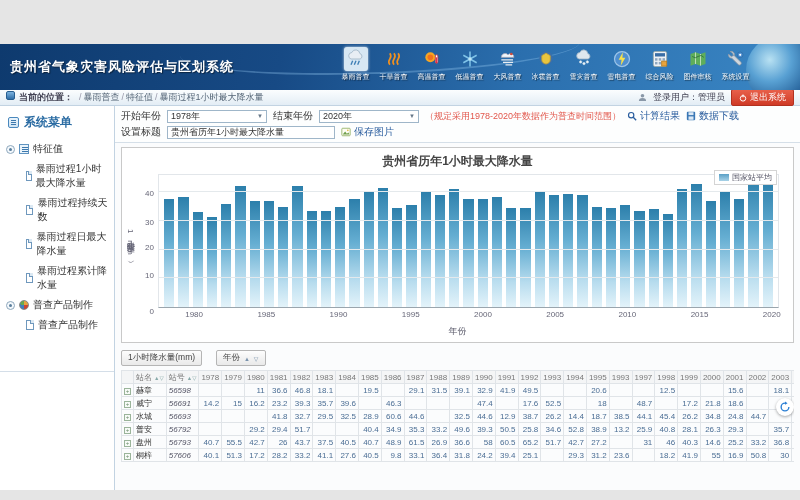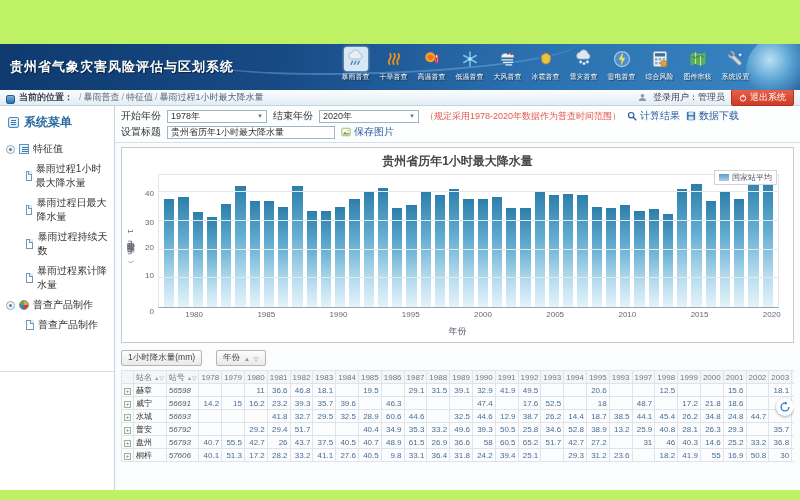--- a/index.html
+++ b/index.html
@@ -1,37 +1,37 @@
 <!DOCTYPE html>
 <html><head>
 <meta charset="utf-8">
 <style>
   * { margin:0; padding:0; box-sizing:border-box; }
   body { background:#fff; font-family:"Liberation Sans","DejaVu Sans",sans-serif; }
-  .screen { position:relative; width:800px; height:500px; background:#bef264; overflow:hidden; }
+  .screen { position:relative; width:800px; height:500px; background:#e5e5e5; overflow:hidden; }
   .app { position:absolute; top:44px; left:0; width:800px; height:446px; background:#fff; }
 
   
   .hdr { position:relative; height:46px; background:linear-gradient(100deg,#0e3a6e 0%,#174a85 35%,#2b6fae 65%,#3a86c4 100%); overflow:hidden; }
   .hdr .earth { position:absolute; right:-14px; top:-8px; width:68px; height:68px; border-radius:50%;
     background:radial-gradient(circle at 35% 35%, #bfe6f5 0%, #5aa2d4 35%, #1d568f 75%, #0c3462 100%); opacity:.95; }
   .hdr .swoosh { position:absolute; left:180px; top:-20px; width:400px; height:50px; border-radius:50%;
     border-bottom:2px solid rgba(150,200,240,.35); transform:rotate(-2deg); }
   .app-title { position:absolute; left:10px; top:14px; color:#fff; font-size:13px; font-weight:bold; letter-spacing:1px;
     text-shadow:1px 1px 1px rgba(0,0,0,.5); }
   .topnav { position:absolute; left:338px; top:3px; display:flex; gap:3px; }
   .nav-item { width:35px; display:flex; flex-direction:column; align-items:center; cursor:pointer; }
   .nav-icon-box { width:24px; height:24px; display:flex; align-items:center; justify-content:center; border-radius:3px; }
   .nav-item.active .nav-icon-box { background:#d7e7f3; box-shadow:0 0 3px rgba(255,255,255,.8); }
   .nav-label { margin-top:1px; font-size:7px; color:#fff; white-space:nowrap; text-shadow:1px 1px 1px rgba(0,0,0,.6); }
 
   
   .crumbbar { height:16px; background:linear-gradient(#fbfdfe,#e3edf5); border-bottom:1px solid #c2d3e2;
     display:flex; align-items:center; justify-content:space-between; padding:0 6px; font-size:9px; color:#556; }
-  .crumb-left { display:flex; align-items:flex-end; gap:4px; }
+  .crumb-left { display:flex; align-items:flex-start; gap:4px; }
   .crumb-icon { width:9px; height:9px; background:linear-gradient(#7db4e0,#2f6ea8); border:1px solid #275e90; border-radius:2px; display:inline-block; }
   .crumb-loc { color:#445; font-weight:bold; }
   .crumb-sep { color:#99a; margin:0 2px; }
   .crumb-item { color:#567; cursor:pointer; }
   .crumb-right { display:flex; align-items:center; gap:6px; }
   .user-label { color:#445; }
   .logout-btn { display:flex; align-items:center; gap:3px; background:linear-gradient(#e8604a,#cf3a26); color:#fff;
     border:1px solid #b23120; border-radius:2px; font-size:9px; padding:1px 7px; cursor:pointer; }
 
   
@@ -278,25 +278,25 @@
               <span class="toggle-icon"></span>
               <span class="list-icon list-icon"></span>
               <span>特征值</span>
             </div>
             <div class="tree-leaf">
               <span class="page-icon"></span>
               <span>暴雨过程1小时最大降水量</span>
             </div>
             <div class="tree-leaf">
               <span class="page-icon"></span>
-              <span>暴雨过程日最大降水量</span>
+              <span>暴雨过程持续天数</span>
             </div>
             <div class="tree-leaf">
               <span class="page-icon"></span>
-              <span>暴雨过程持续天数</span>
+              <span>暴雨过程日最大降水量</span>
             </div>
             <div class="tree-leaf">
               <span class="page-icon"></span>
               <span>暴雨过程累计降水量</span>
             </div>
             <div class="tree-group">
               <span class="toggle-icon"></span>
               <span class="pie-icon pie-icon"></span>
               <span>普查产品制作</span>
             </div>

